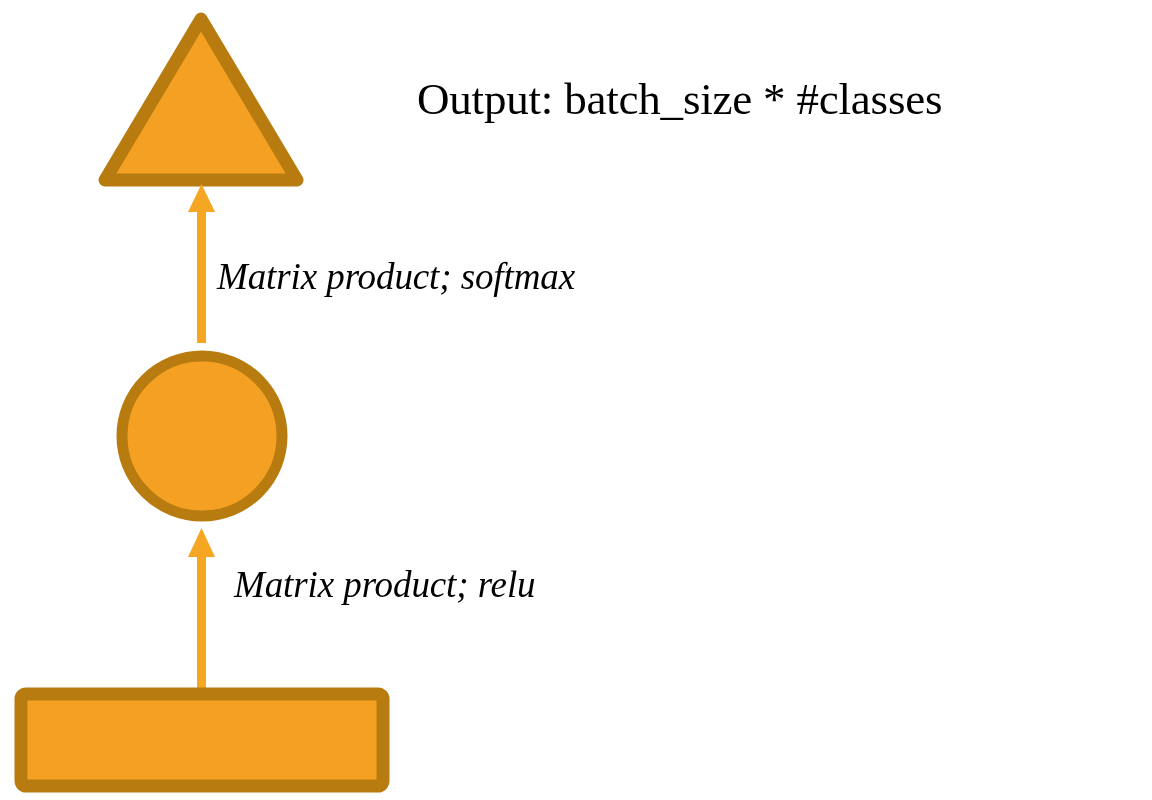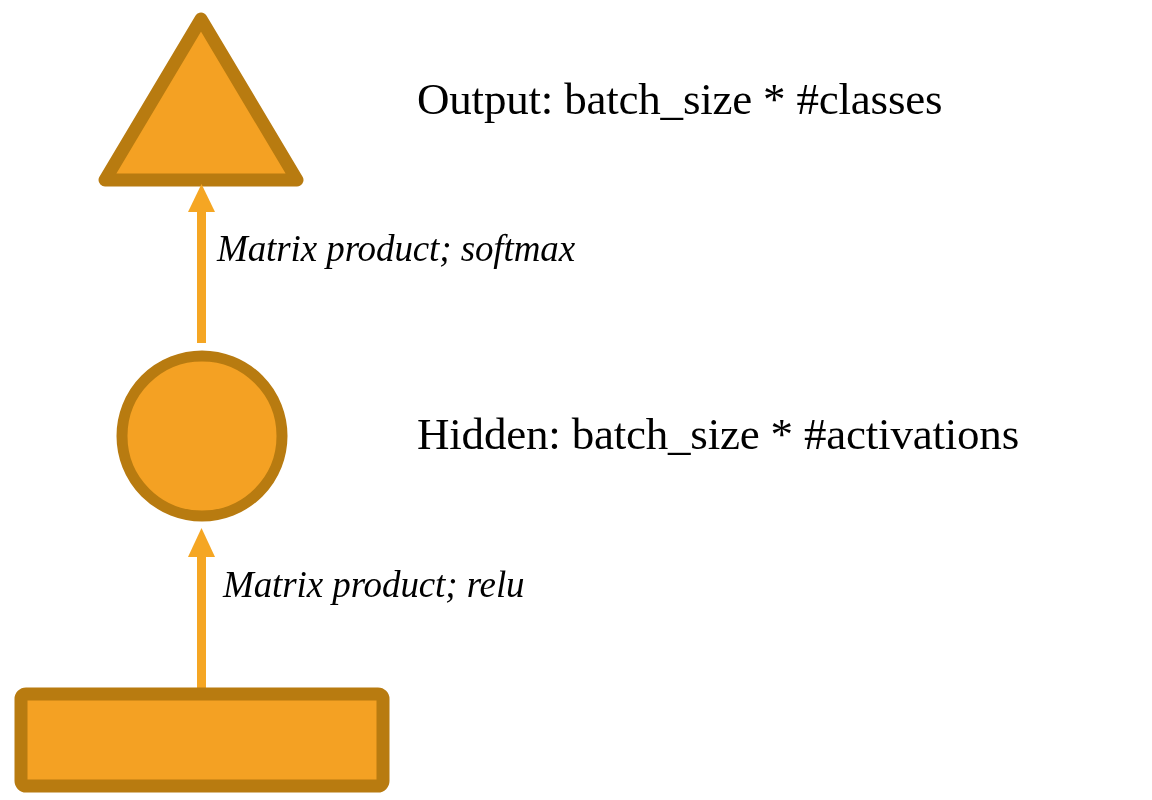--- a/index.html
+++ b/index.html
@@ -47,22 +47,22 @@
     color: #000000;
     white-space: nowrap;
     line-height: 1;
     letter-spacing: -0.1px;
   }
 
   #output-label  { left: 417px; top: 77px;  }
   #hidden-label  { left: 417px; top: 412px; }
   #input-label   { left: 417px; top: 722px; }
 
-  #edge-label-top    { left: 217px; top: 230px; }
-  #edge-label-bottom { left: 223px; top: 566px; }
+  #edge-label-top    { left: 217px; top: 258px; }
+  #edge-label-bottom { left: 234px; top: 566px; }
 </style>
 </head>
 <body>
 
 <div id="canvas">
 
   <svg id="shapes-svg" viewBox="0 0 1152 800">
 
     <polygon points="201,19 297,180 105,180" fill="#F4A123" stroke="#B87B10" stroke-width="13" stroke-linejoin="round"></polygon>
 
@@ -78,18 +78,17 @@
       <polygon points="201.5,528 215,557 188,557" fill="#F5A623"></polygon>
     </g>
 
     <rect x="21" y="694" width="362" height="92" rx="5" ry="5" fill="#F4A123" stroke="#B87B10" stroke-width="13"></rect>
   </svg>
 
   <div class="node-label" id="output-label">Output: batch_size * #classes</div>
 
   <div class="edge-label" id="edge-label-top">Matrix product; softmax</div>
 
-  <div class="node-label" id="hidden-label">Hidden: batch_size * #activations</div>
 
   <div class="edge-label" id="edge-label-bottom">Matrix product; relu</div>
 
 
 </div>
 
 </body></html>

